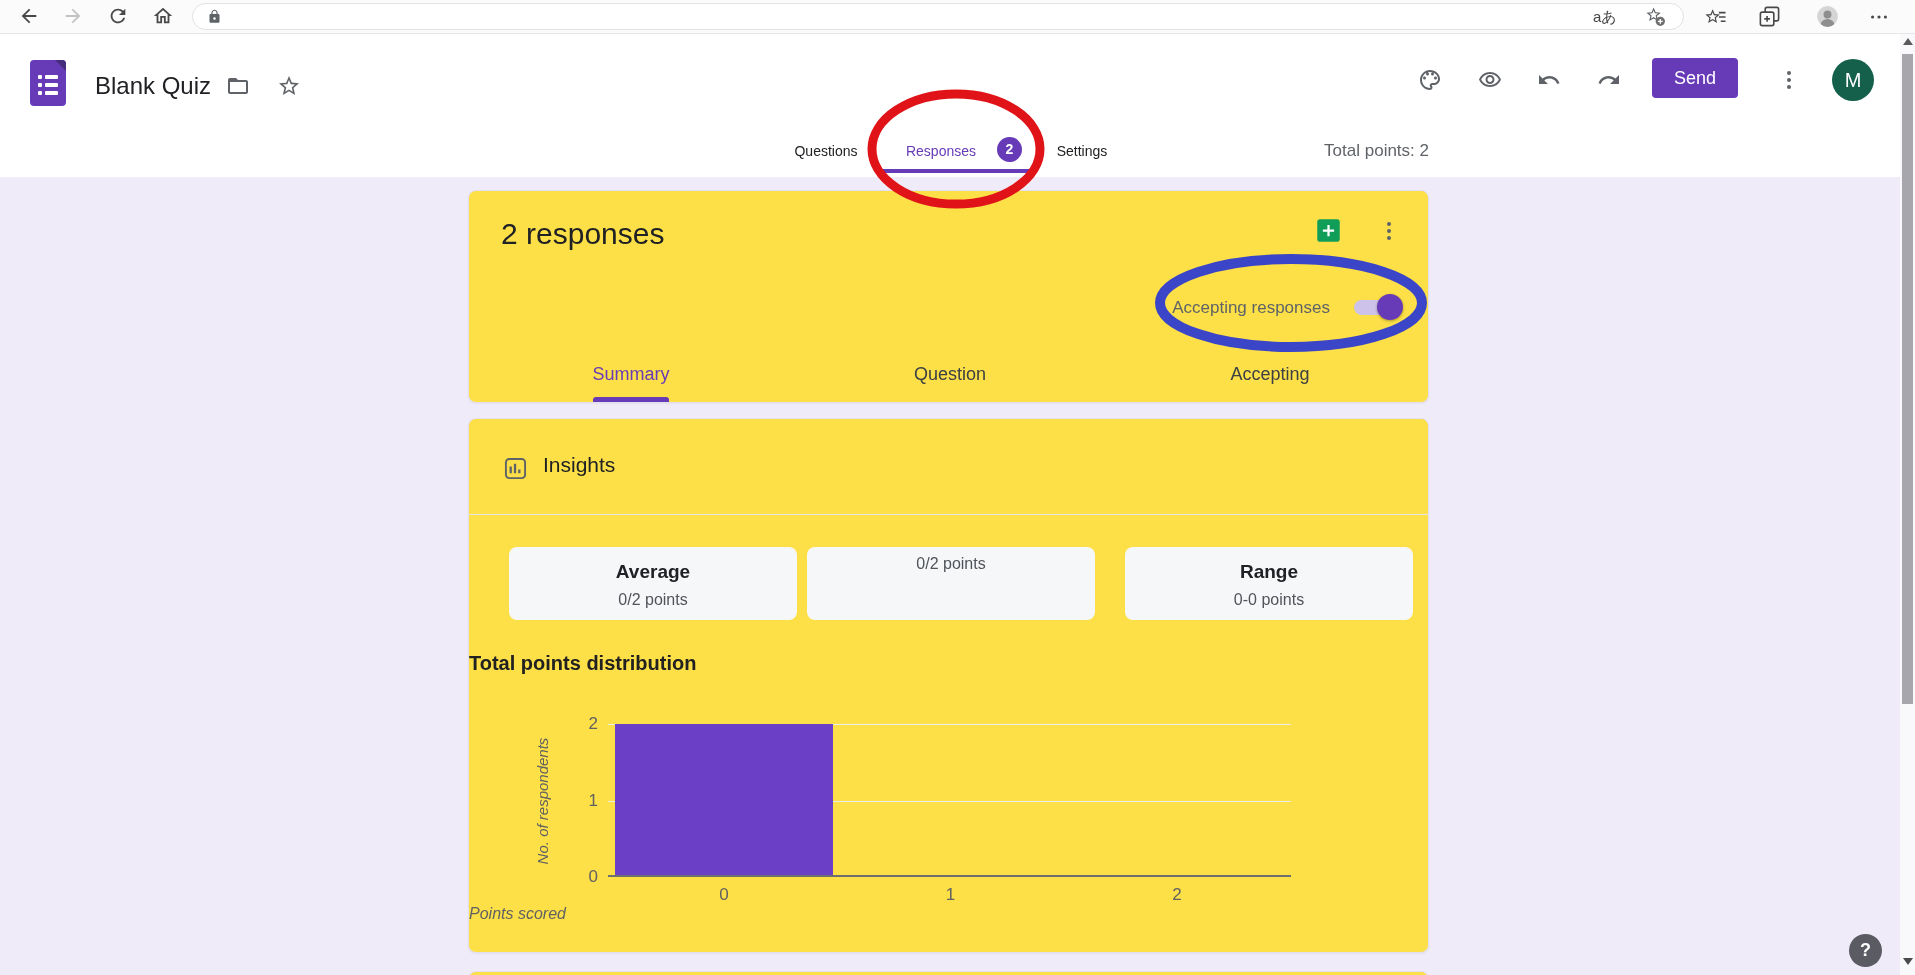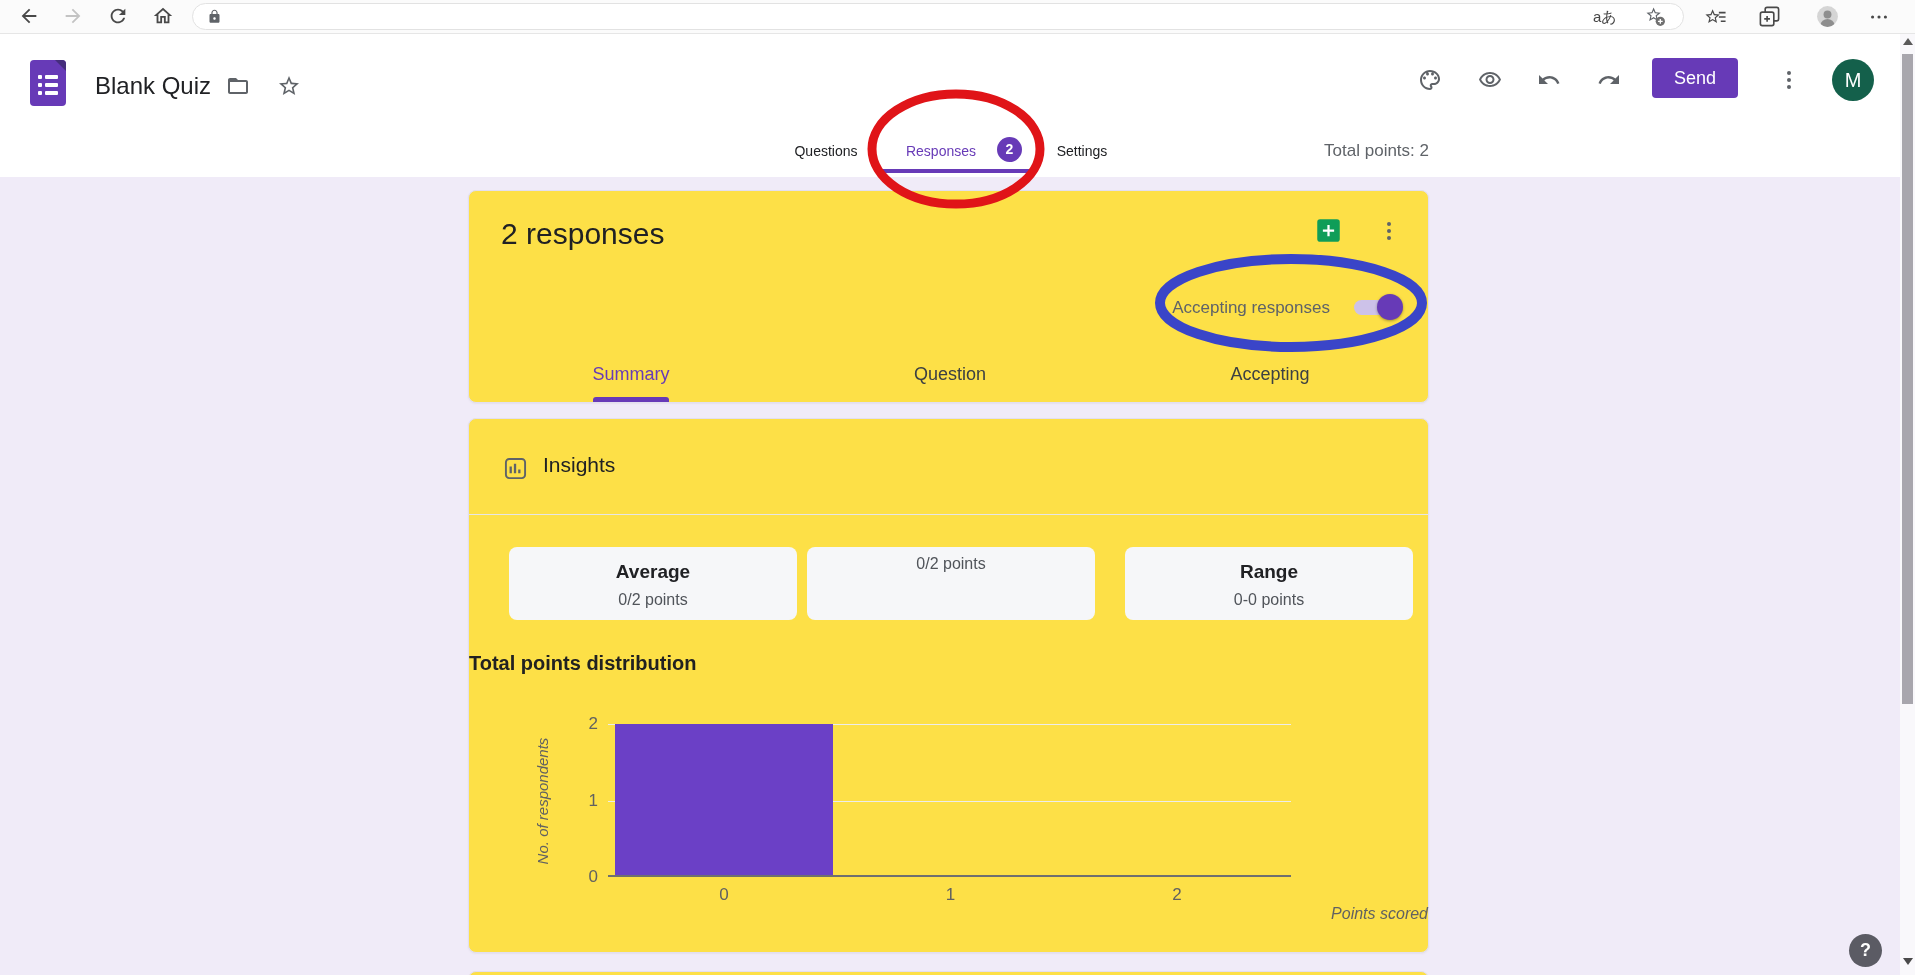--- a/index.html
+++ b/index.html
@@ -217,21 +217,21 @@
       <div style="position: absolute; left: -48px; top: 66.5px; width: 38px; text-align: right; font-size: 17px; color: rgb(97, 97, 97);">1</div>
       <div style="position: absolute; left: 0px; top: 0px; width: 683px; height: 1px; background: rgb(236, 236, 236);"></div>
       <div style="position: absolute; left: -48px; top: -10px; width: 38px; text-align: right; font-size: 17px; color: rgb(97, 97, 97);">2</div>
       <div style="position: absolute; bottom: 2px; left: 7px; width: 218px; height: 151px; background: rgb(107, 64, 198);"></div>
       <div style="position: absolute; top: 161px; left: 96px; width: 40px; text-align: center; font-size: 17px; color: rgb(97, 97, 97);">0</div>
       <div style="position: absolute; bottom: 2px; left: 233.5px; width: 218px; height: 0px; background: rgb(107, 64, 198);"></div>
       <div style="position: absolute; top: 161px; left: 322.5px; width: 40px; text-align: center; font-size: 17px; color: rgb(97, 97, 97);">1</div>
       <div style="position: absolute; bottom: 2px; left: 460px; width: 218px; height: 0px; background: rgb(107, 64, 198);"></div>
       <div style="position: absolute; top: 161px; left: 549px; width: 40px; text-align: center; font-size: 17px; color: rgb(97, 97, 97);">2</div>
     </div>
-  <div class="abs" style="left:0;top:486px;width:100%;text-align:right;font-style:italic;font-size:16px;color:#616161">Points scored</div>
+  <div class="abs" style="left:0;top:486px;width:100%;text-align:left;font-style:italic;font-size:16px;color:#616161">Points scored</div>
 </div>
 
 <div class="card" style="left:468px;top:971px;width:961px;height:30px"></div>
 
 <div id="sbtrack"></div>
 <div class="sbarrow" style="top:38px;border-bottom:7px solid #5a5a5a"></div>
 <div id="sbthumb"></div>
 <div class="sbarrow" style="top:958px;border-top:7px solid #4a4a4a"></div>
 
 <div id="helpbtn">?</div>

